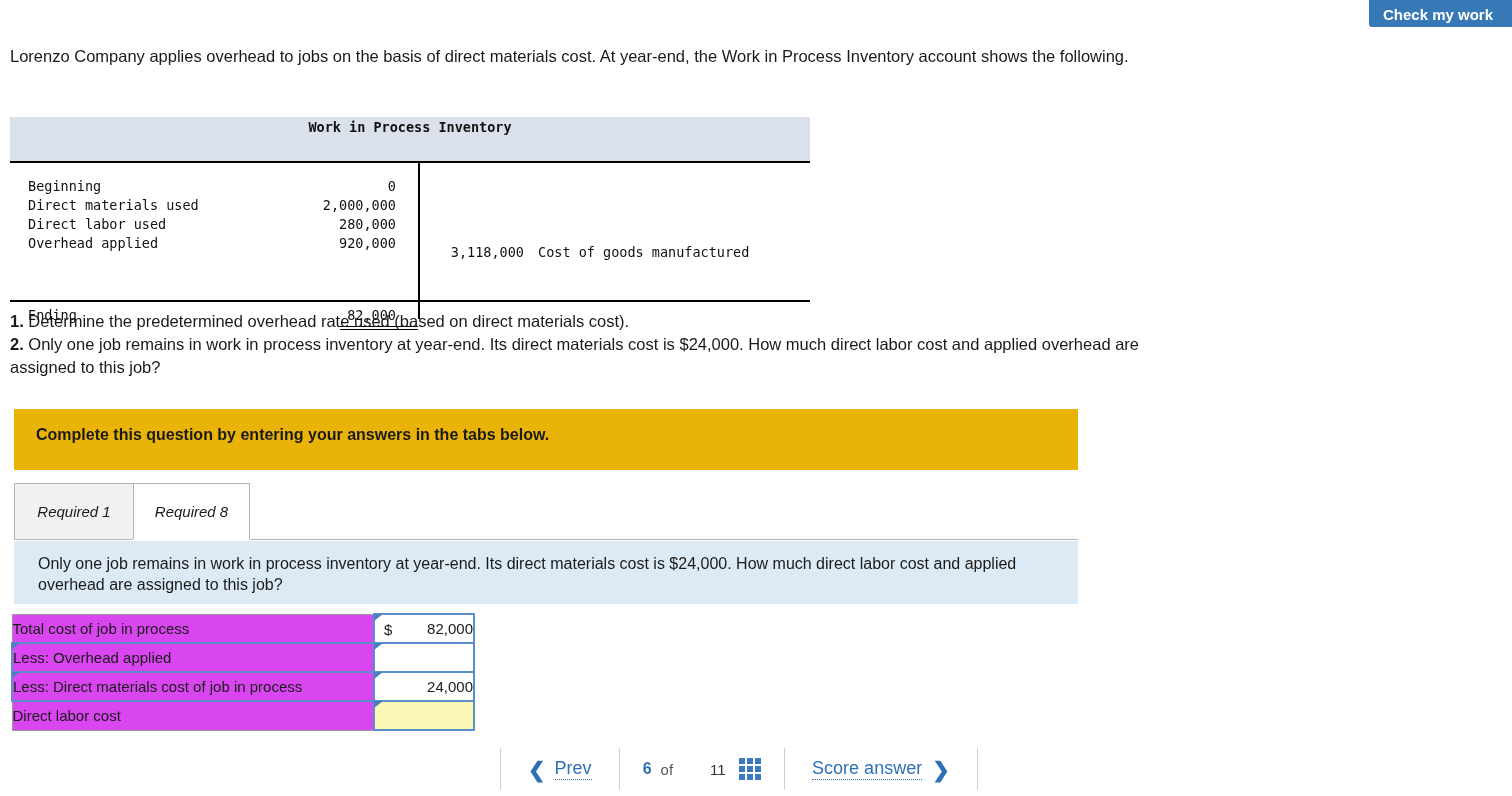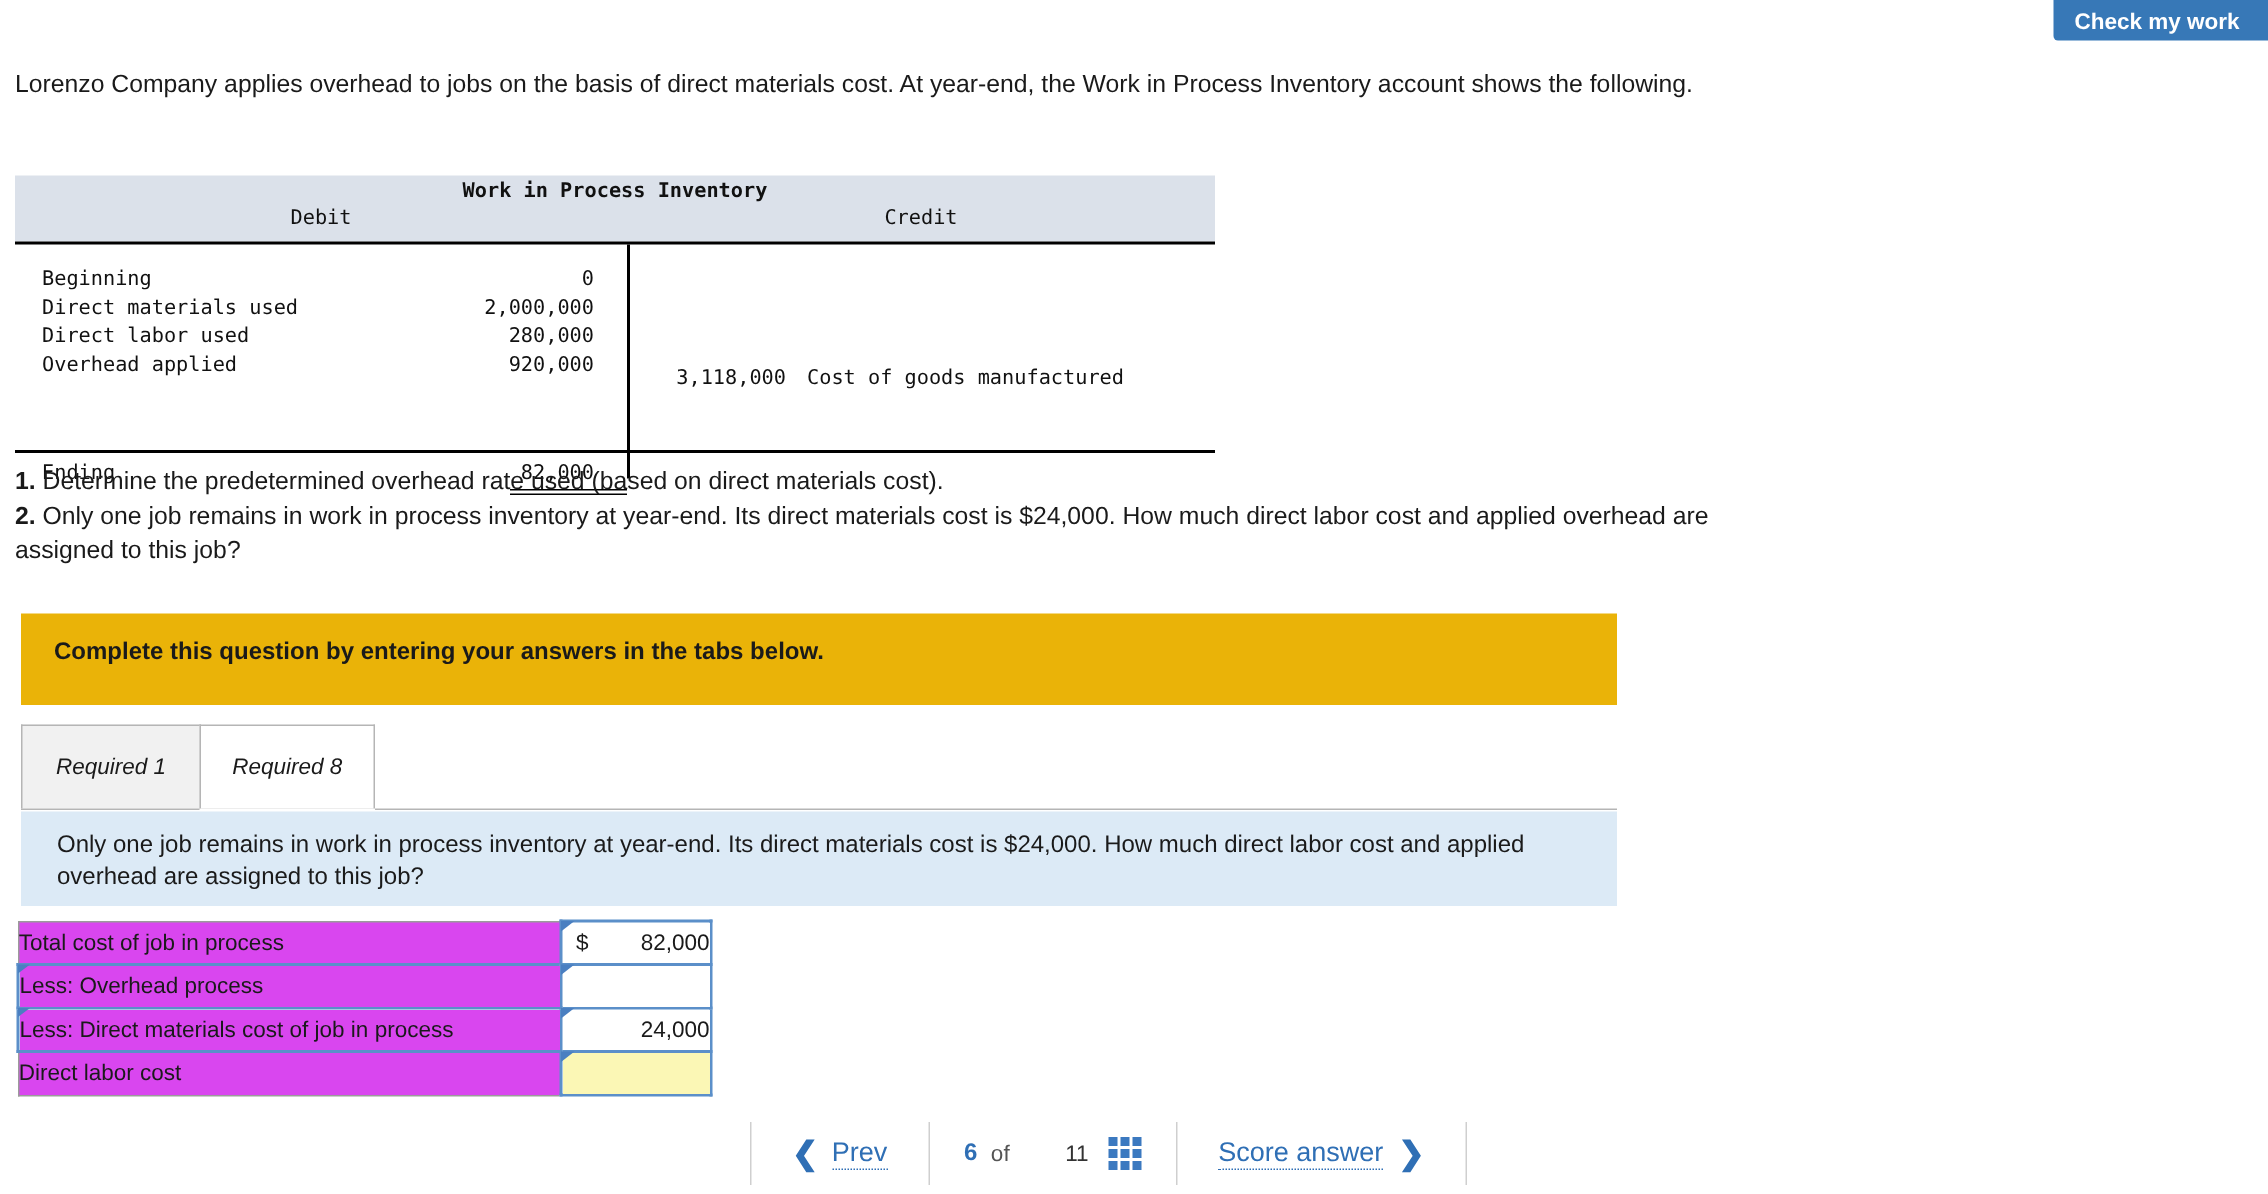--- a/index.html
+++ b/index.html
@@ -370,24 +370,20 @@
 </head>
 <body>
 
 <button id="check-my-work">Check my work</button>
 
 <div id="intro">Lorenzo Company applies overhead to jobs on the basis of direct materials cost. At year-end, the Work in Process Inventory account shows the following.</div>
 
 <div id="taccount">
   <div class="ta-head">
     <div class="ta-title">Work in Process Inventory</div>
-    <div class="ta-subheads">
-      <div class="ta-sub-debit">Debit</div>
-      <div class="ta-sub-credit">Credit</div>
-    </div>
   </div>
   <div class="ta-body">
     <div class="ta-vline"></div>
     <div class="ta-rows" id="ta-rows">
         <div class="ta-row">
           <div class="ta-label">Beginning</div>
           <div class="ta-amt">0</div>
         </div>
         <div class="ta-row">
           <div class="ta-label">Direct materials used</div>
@@ -435,21 +431,21 @@
   <div id="question-text">Only one job remains in work in process inventory at year-end. Its direct materials cost is $24,000. How much direct labor cost and applied overhead are assigned to this job?</div>
 </div>
 
 <table id="answer-table">
   <tbody id="answer-rows">
       <tr>
         <td class="a-label"><span>Total cost of job in process</span></td>
         <td class="a-value"><span class="tri-marker down"></span><span class="dollar">$</span><span class="amount">82,000</span></td>
       </tr>
       <tr>
-        <td class="a-label blue-edge"><span class="tri-marker"></span><span>Less: Overhead process</span></td>
+        <td class="a-label blue-edge"><span class="tri-marker"></span><span>Less: Overhead applied</span></td>
         <td class="a-value"><span class="tri-marker down"></span><span class="amount"></span></td>
       </tr>
       <tr>
         <td class="a-label blue-edge"><span class="tri-marker"></span><span>Less: Direct materials cost of job in process</span></td>
         <td class="a-value"><span class="tri-marker down"></span><span class="amount">24,000</span></td>
       </tr>
       <tr>
         <td class="a-label"><span>Direct labor cost</span></td>
         <td class="a-value yellow"><span class="tri-marker down"></span><span class="amount"></span></td>
       </tr>

